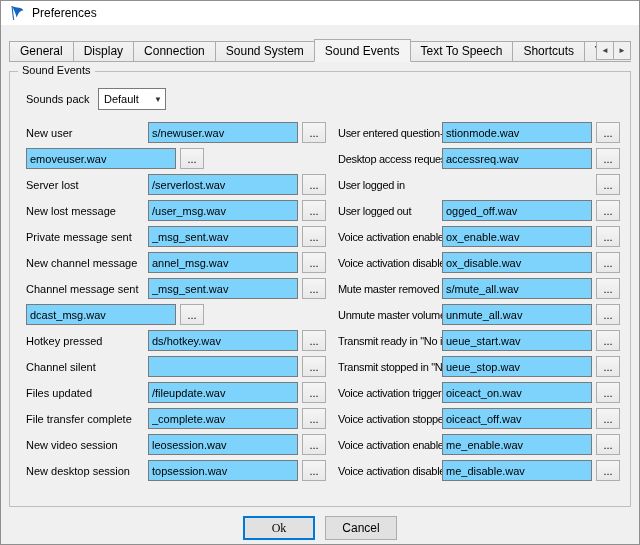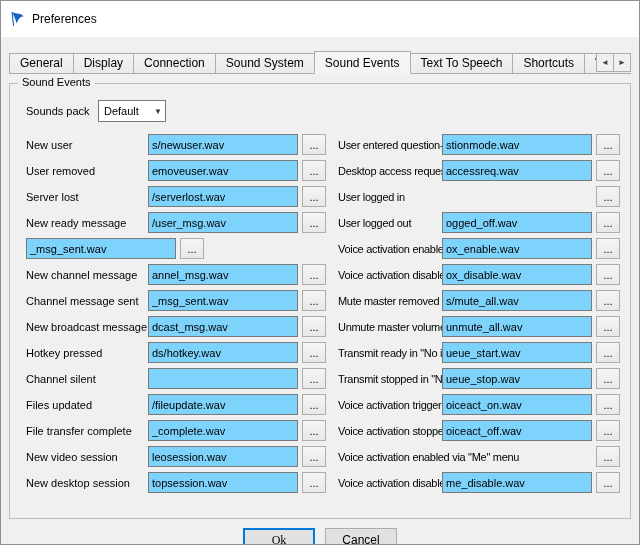--- a/index.html
+++ b/index.html
@@ -6,21 +6,21 @@
   html, body { width: 640px; height: 545px; }
   body {
     font-family: "Liberation Sans", sans-serif;
     font-size: 12px;
     color: #000;
     background: #f0f0f0;
     border: 1px solid #8f8f8f;
     overflow: hidden;
   }
   .titlebar {
-    height: 36px;
+    height: 24px;
     background: #ffffff;
     display: flex;
     align-items: center;
     padding: 0 8px;
     gap: 7px;
   }
   .titlebar .title { font-size: 12px; }
   .app-icon { width: 16px; height: 16px; display: inline-block; }
 
   .tabstrip {
@@ -172,50 +172,49 @@
   </div>
 
   <div class="cols">
     <div class="col col-left">
         <div class="row">
           <span class="lbl">New user</span>
           <input type="text" class="fld" value="s/newuser.wav" style="">
           <button class="browse">...</button>
         </div>
         <div class="row">
-          <span class="lbl">User removed</span>
           <input type="text" class="fld" value="emoveuser.wav" style="">
           <button class="browse">...</button>
         </div>
         <div class="row">
           <span class="lbl">Server lost</span>
           <input type="text" class="fld" value="/serverlost.wav" style="">
           <button class="browse">...</button>
         </div>
         <div class="row">
-          <span class="lbl">New ready message</span>
+          <span class="lbl">New lost message</span>
           <input type="text" class="fld" value="/user_msg.wav" style="">
           <button class="browse">...</button>
         </div>
         <div class="row">
+          <span class="lbl">Private message sent</span>
           <input type="text" class="fld" value="_msg_sent.wav" style="">
           <button class="browse">...</button>
         </div>
         <div class="row">
           <span class="lbl">New channel message</span>
           <input type="text" class="fld" value="annel_msg.wav" style="">
           <button class="browse">...</button>
         </div>
         <div class="row">
           <span class="lbl">Channel message sent</span>
           <input type="text" class="fld" value="_msg_sent.wav" style="">
           <button class="browse">...</button>
         </div>
         <div class="row">
-          <span class="lbl">New broadcast message</span>
           <input type="text" class="fld" value="dcast_msg.wav" style="">
           <button class="browse">...</button>
         </div>
         <div class="row">
           <span class="lbl">Hotkey pressed</span>
           <input type="text" class="fld" value="ds/hotkey.wav" style="">
           <button class="browse">...</button>
         </div>
         <div class="row">
           <span class="lbl">Channel silent</span>
@@ -298,20 +297,21 @@
           <input type="text" class="fld" value="oiceact_on.wav" style="">
           <button class="browse">...</button>
         </div>
         <div class="row">
           <span class="lbl">Voice activation stopped</span>
           <input type="text" class="fld" value="oiceact_off.wav" style="">
           <button class="browse">...</button>
         </div>
         <div class="row">
           <span class="lbl">Voice activation enabled via "Me" menu</span>
+          <input type="text" class="fld" value="me_enable.wav" style="">
           <button class="browse">...</button>
         </div>
         <div class="row">
           <span class="lbl">Voice activation disabled via "Me" menu</span>
           <input type="text" class="fld" value="me_disable.wav" style="">
           <button class="browse">...</button>
         </div>
       </div>
   </div>
 </div>

